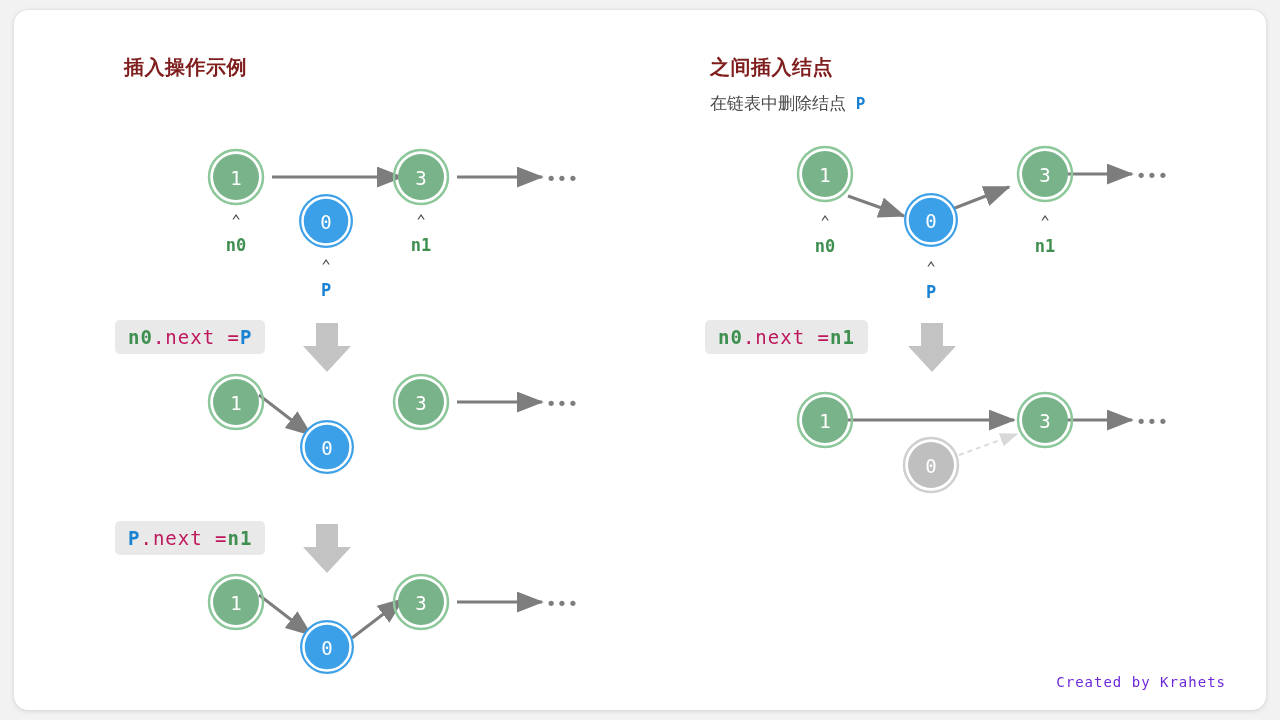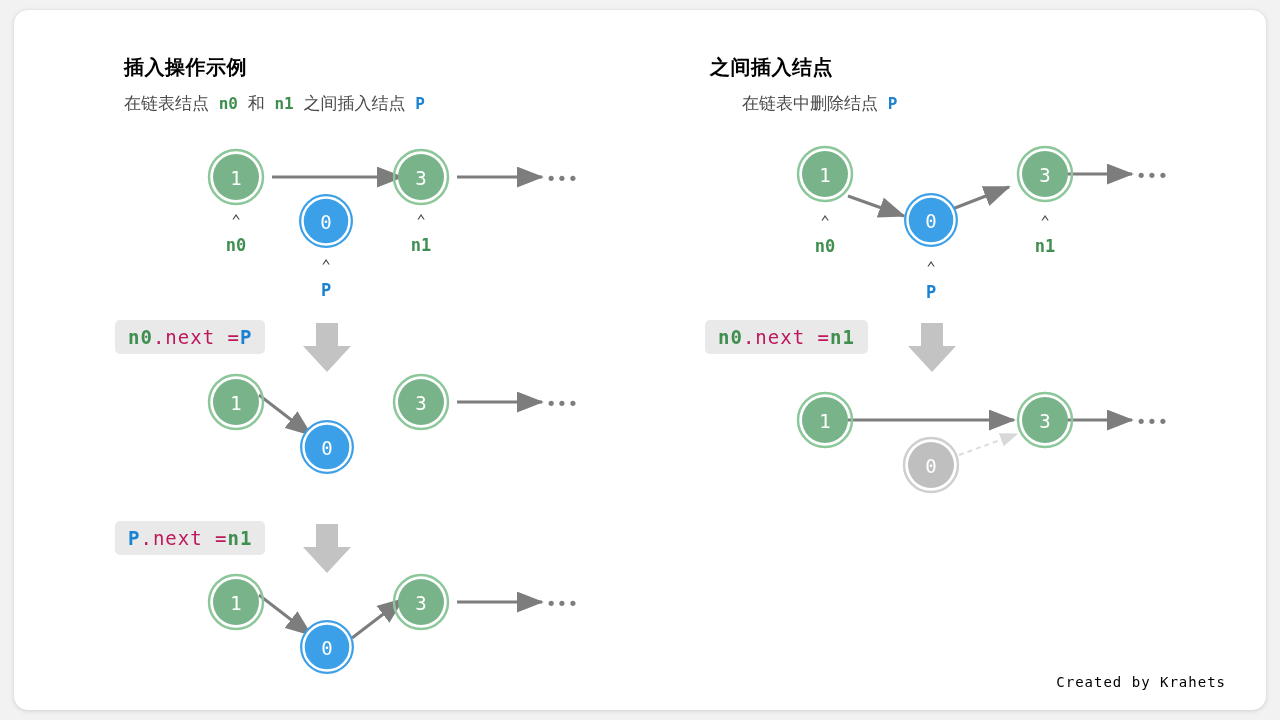--- a/index.html
+++ b/index.html
@@ -28,21 +28,21 @@
     background: #ffffff;
     border-radius: 14px;
     box-shadow: 0 1px 5px rgba(0,0,0,0.13), 0 0 1px rgba(0,0,0,0.10);
     overflow: hidden;
   }
   .panel-title {
     position: absolute;
     font-family: Liberation Serif, serif;
     font-weight: bold;
     font-size: 20px;
-    color: #000000;
+    color: #7f1d1d;
     white-space: nowrap;
     letter-spacing: 0.5px;
   }
   .panel-sub {
     position: absolute;
     font-family: "Liberation Sans", sans-serif;
     font-size: 17px;
     color: #4a4a4a;
     white-space: nowrap;
   }
@@ -74,21 +74,21 @@
   }
   .codebox .k-green { color: #3f8f50; font-weight: bold; }
   .codebox .k-blue  { color: #1a82d2; font-weight: bold; }
   .codebox .k-plain { color: #be185d; }
   .watermark {
     position: absolute;
     right: 40px;
     bottom: 20px;
     font-family: "DejaVu Sans Mono", monospace;
     font-size: 14px;
-    color: #000000;
+    color: #6d28d9;
     letter-spacing: 1px;
     white-space: nowrap;
   }
   svg.layer {
     position: absolute;
     left: 0;
     top: 0;
     width: 1252px;
     height: 700px;
     pointer-events: none;
@@ -114,32 +114,24 @@
   }
 </style>
 </head>
 <body>
 
 <div id="stage">
   <div id="card">
 
     <div class="panel-title" style="left:110px; top:44px;">插入操作示例</div>
 
-    <div class="panel-sub" style="left:110px; top:82px;">
-      <span>在链表结点</span>
-      <span class="mono-green" style="margin:0 5px;">n0</span>
-      <span>和</span>
-      <span class="mono-green" style="margin:0 5px;">n1</span>
-      <span>之间插入结点</span>
-      <span class="mono-blue" style="margin-left:5px;">P</span>
-    </div>
 
     <div class="panel-title" style="left:696px; top:44px;">之间插入结点</div>
 
-    <div class="panel-sub" style="left:696px; top:82px;margin-left:32px;">
+    <div class="panel-sub" style="left:696px; top:82px;">
       <span>在链表中删除结点</span>
       <span class="mono-blue" style="margin-left:5px;">P</span>
     </div>
 
     <div class="codebox" style="left:101px; top:310px;">
       <span class="k-green">n0</span>
         <span class="k-plain">.next = </span>
         <span class="k-blue">P</span>
     </div>
 

